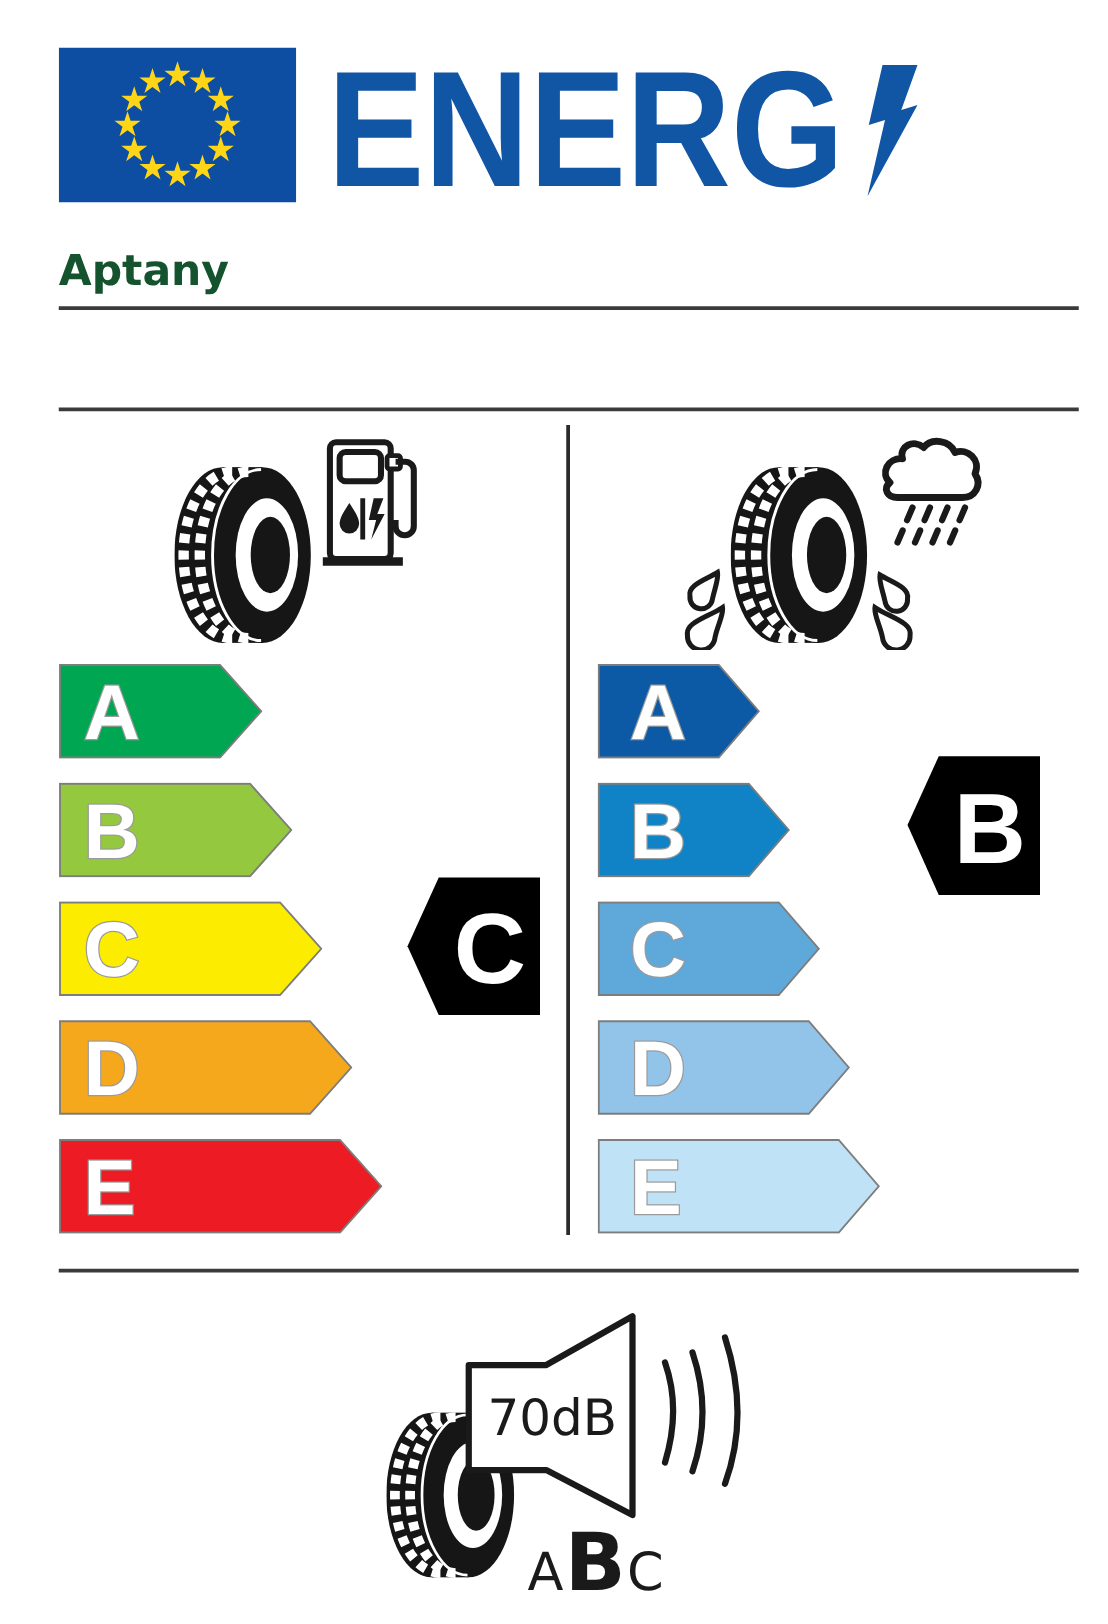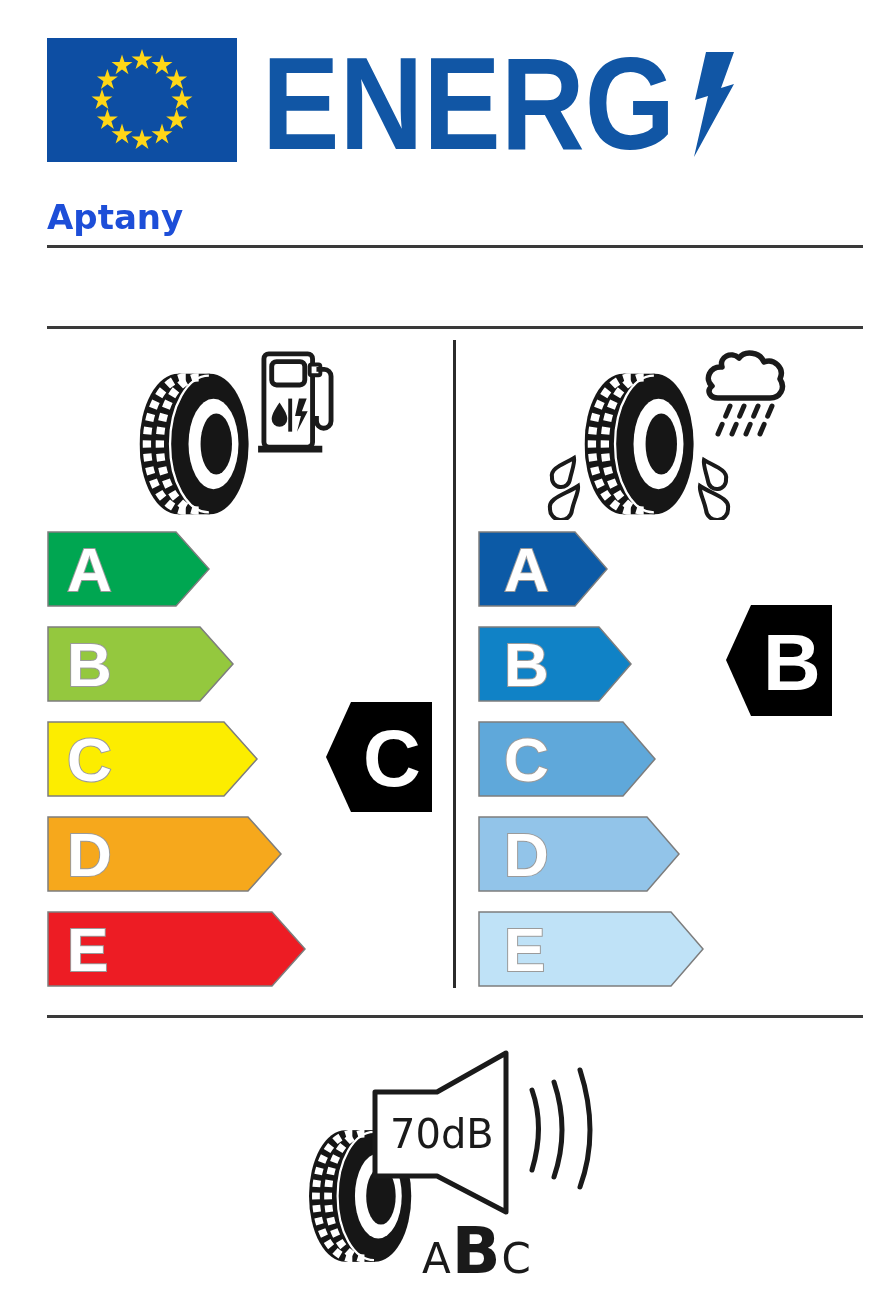--- a/index.html
+++ b/index.html
@@ -1,21 +1,21 @@
 <!DOCTYPE html>
 <html><head>
 <meta charset="utf-8">
 <style>
   html,body{margin:0;padding:0;background:#fff;}
   #label{position:relative;width:886px;height:1299px;background:#fff;overflow:hidden;
          font-family:"Liberation Sans",sans-serif;margin-left:12px;}
   .abs{position:absolute;}
   .rule{position:absolute;height:3px;background:#3a3a3a;}
   .vdivider{position:absolute;width:3px;background:#2b2b2b;}
-  .brand{position:absolute;font:bold 34px "DejaVu Sans",sans-serif;color:#1d4ed8;line-height:1;}
+  .brand{position:absolute;font:bold 34px "DejaVu Sans",sans-serif;color:#14532d;line-height:1;}
   .grade-text{font:bold 62px "Liberation Sans",sans-serif;fill:#ffffff;
               stroke:#9b9b9b;stroke-width:2px;paint-order:stroke;}
   .indicator-text{font:bold 80px "Liberation Sans",sans-serif;fill:#ffffff;}
   .logo-text{font:bold 132px "Liberation Sans",sans-serif;}
   .db-text{font:40px "DejaVu Sans",sans-serif;fill:#1a1a1a;}
   .noise-classes{position:absolute;display:flex;align-items:baseline;color:#1a1a1a;line-height:1;}
   .noise-a{font:42px "DejaVu Sans",sans-serif;}
   .noise-b{font:bold 64px "DejaVu Sans",sans-serif;margin:0 1px;}
   .noise-c{font:42px "DejaVu Sans",sans-serif;}
   svg{display:block;}

